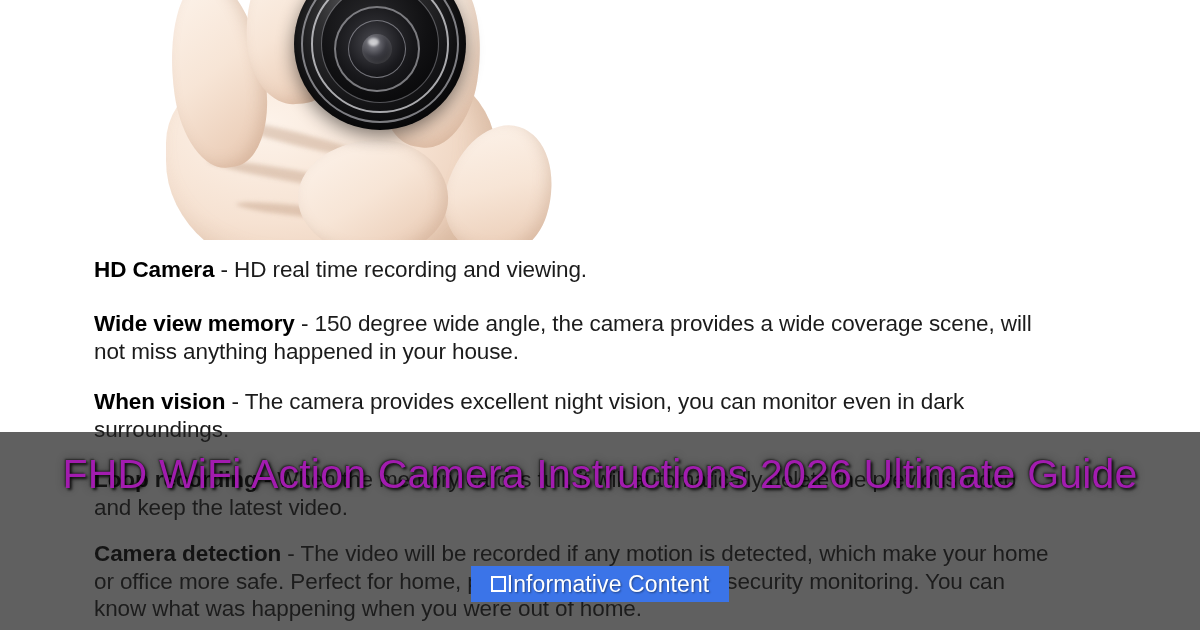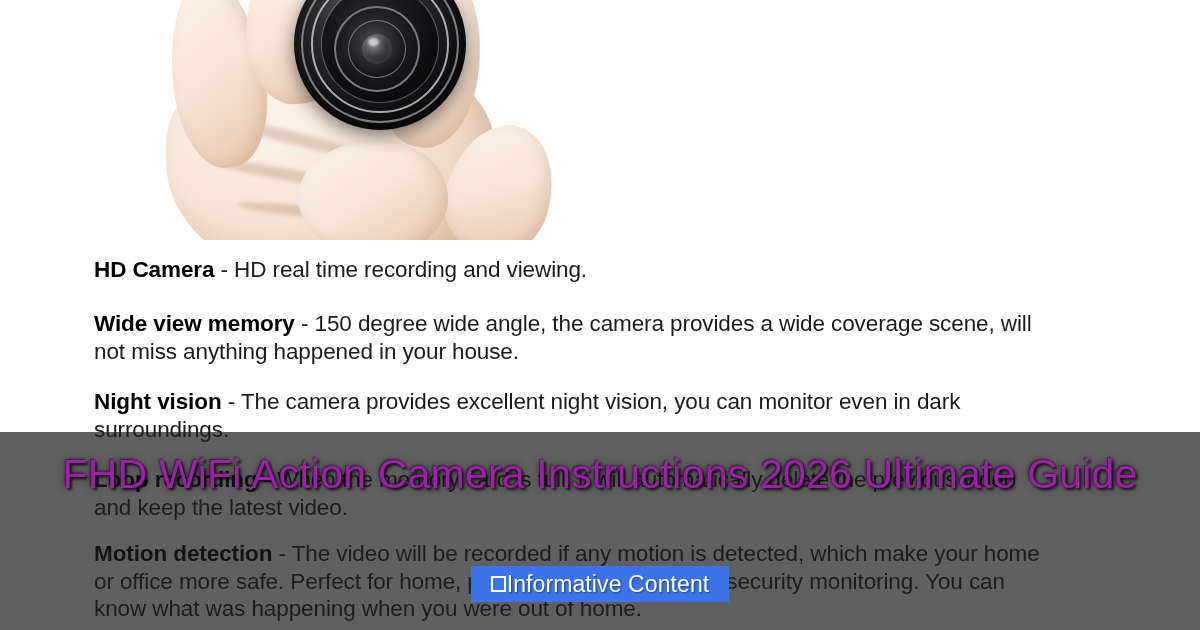--- a/index.html
+++ b/index.html
@@ -232,29 +232,29 @@
 
     <p class="desc" id="d1">
       <b>HD Camera</b><span> - </span><span>HD real time recording and viewing.</span>
     </p>
 
     <p class="desc" id="d2">
       <b>Wide view memory</b><span> - </span><span>150 degree wide angle, the camera provides a wide coverage scene, will not miss anything happened in your house.</span>
     </p>
 
     <p class="desc" id="d3">
-      <b>Night vision</b><span> - </span><span>The camera provides excellent night vision, you can monitor even in dark surroundings.</span>
+      <b>When vision</b><span> - </span><span>The camera provides excellent night vision, you can monitor even in dark surroundings.</span>
     </p>
 
     <p class="desc" id="d4">
       <b>Loop recording</b><span> - </span><span>When the memory card is full, it will automatically delete the previous video and keep the latest video.</span>
     </p>
 
     <p class="desc" id="d5">
-      <b>Motion detection</b><span> - </span><span>The video will be recorded if any motion is detected, which make your home or office more safe. Perfect for home, pet monitoring, and home security monitoring. You can know what was happening when you were out of home.</span>
+      <b>Camera detection</b><span> - </span><span>The video will be recorded if any motion is detected, which make your home or office more safe. Perfect for home, pet monitoring, and home security monitoring. You can know what was happening when you were out of home.</span>
     </p>
   </div>
 
   <div id="overlay-band"></div>
 
   <h1 id="overlay-title">FHD WiFi Action Camera Instructions 2026 Ultimate Guide</h1>
 
   <div id="badge-row">
     <div id="info-badge">
       <span id="badge-glyph"></span>

